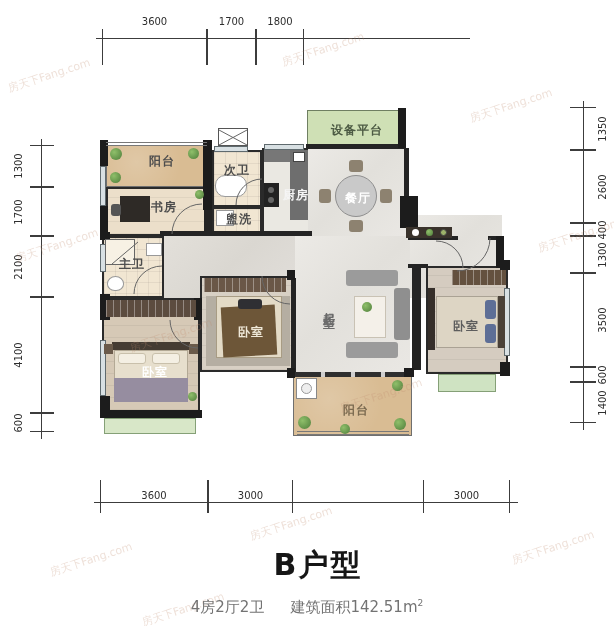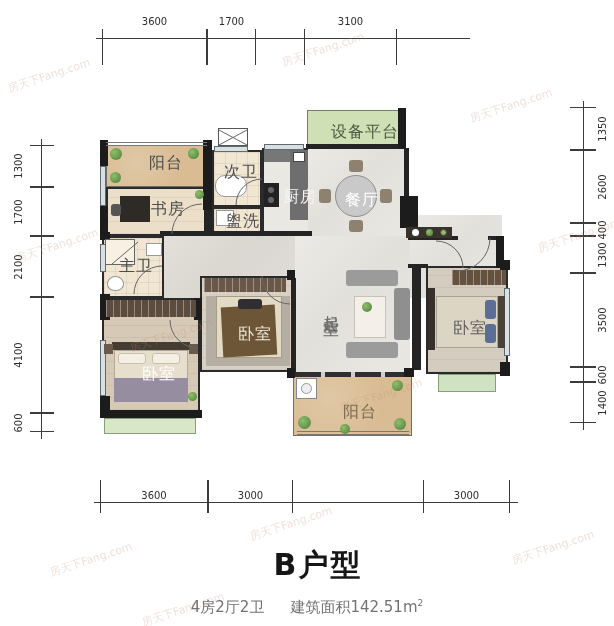--- a/index.html
+++ b/index.html
@@ -6,21 +6,21 @@
   .canvas{position:relative;width:614px;height:626px;background:#fff;overflow:hidden;
           font-family:"DejaVu Sans","Liberation Sans",sans-serif;}
   .room{position:absolute;box-sizing:border-box;}
   .wall{position:absolute;background:#242424;}
   .pier{position:absolute;background:#1c1c1c;}
   .win{position:absolute;background:#d8e0e3;border:1px solid #5f6a6e;box-sizing:border-box;}
   .rail{position:absolute;border-top:1px solid #787878;border-bottom:1px solid #787878;box-sizing:border-box;}
   .slider{position:absolute;background:repeating-linear-gradient(90deg,#2f2f2f 0 26px,#cfcfcf 26px 30px);}
   .furn{position:absolute;box-sizing:border-box;}
   .plant{position:absolute;border-radius:50%;background:radial-gradient(circle at 35% 35%,#8fbf6a,#4e7d3a);}
-  .label{position:absolute;font-size:16px;color:#4d4d4d;letter-spacing:1px;white-space:nowrap;}
+  .label{position:absolute;font-size:12px;color:#4d4d4d;letter-spacing:1px;white-space:nowrap;font-weight:bold;}
   .label-v{writing-mode:vertical-rl;letter-spacing:2px;}
   .tile{background-color:#f1e6d2;background-image:linear-gradient(rgba(0,0,0,.06) 1px,transparent 1px),linear-gradient(90deg,rgba(0,0,0,.06) 1px,transparent 1px);background-size:11px 11px;}
   .marble{background:linear-gradient(135deg,#eceae6 0%,#e2e0db 45%,#eae8e4 100%);}
   .marble-dk{background:linear-gradient(135deg,#e3e0da 0%,#dad7d1 50%,#e1deda 100%);}
   .wood{background:#d6c9b6;background-image:repeating-linear-gradient(0deg,rgba(0,0,0,.05) 0 1px,transparent 1px 12px);}
   .tan{background:#d9bc93;background-image:radial-gradient(circle at 30% 40%,rgba(255,255,255,.18),transparent 60%);}
   .green{background:#cfe0b5;}
   .ward{background:#5c4c3f;background-image:repeating-linear-gradient(90deg,rgba(255,255,255,.35) 0 1px,transparent 1px 7px);}
   .dline{position:absolute;background:#3c3c3c;}
   .dseg{position:absolute;box-sizing:border-box;border-left:1px solid #3c3c3c;border-right:1px solid #3c3c3c;}
@@ -197,22 +197,22 @@
   <div class="label" style="left:453px;top:318px;color:#5d5d5d;">卧室</div>
   <div class="label" style="left:343px;top:402px;color:#7a6a50;">阳台</div>
 
   <div class="dline" style="left:96px;top:38px;width:374px;height:1px;"></div>
   <div class="dseg" style="left:102px;top:29px;width:105px;height:36px;">
       <span class="dimnum">3600</span>
     </div>
   <div class="dseg" style="left:207px;top:29px;width:49px;height:36px;">
       <span class="dimnum">1700</span>
     </div>
-  <div class="dseg" style="left:304px;top:29px;width:93px;height:36px;">
-      <span class="dimnum">3100</span>
+  <div class="dseg" style="left:256px;top:29px;width:48px;height:36px;">
+      <span class="dimnum">1800</span>
     </div>
 
   <div class="dline" style="left:94px;top:502px;width:424px;height:1px;"></div>
   <div class="dseg bnum" style="left:100px;top:480px;width:108px;height:33px;">
       <span class="dimnum">3600</span>
     </div>
   <div class="dseg bnum" style="left:208px;top:480px;width:85px;height:33px;">
       <span class="dimnum">3000</span>
     </div>
   <div class="dseg bnum" style="left:423px;top:480px;width:87px;height:33px;">

